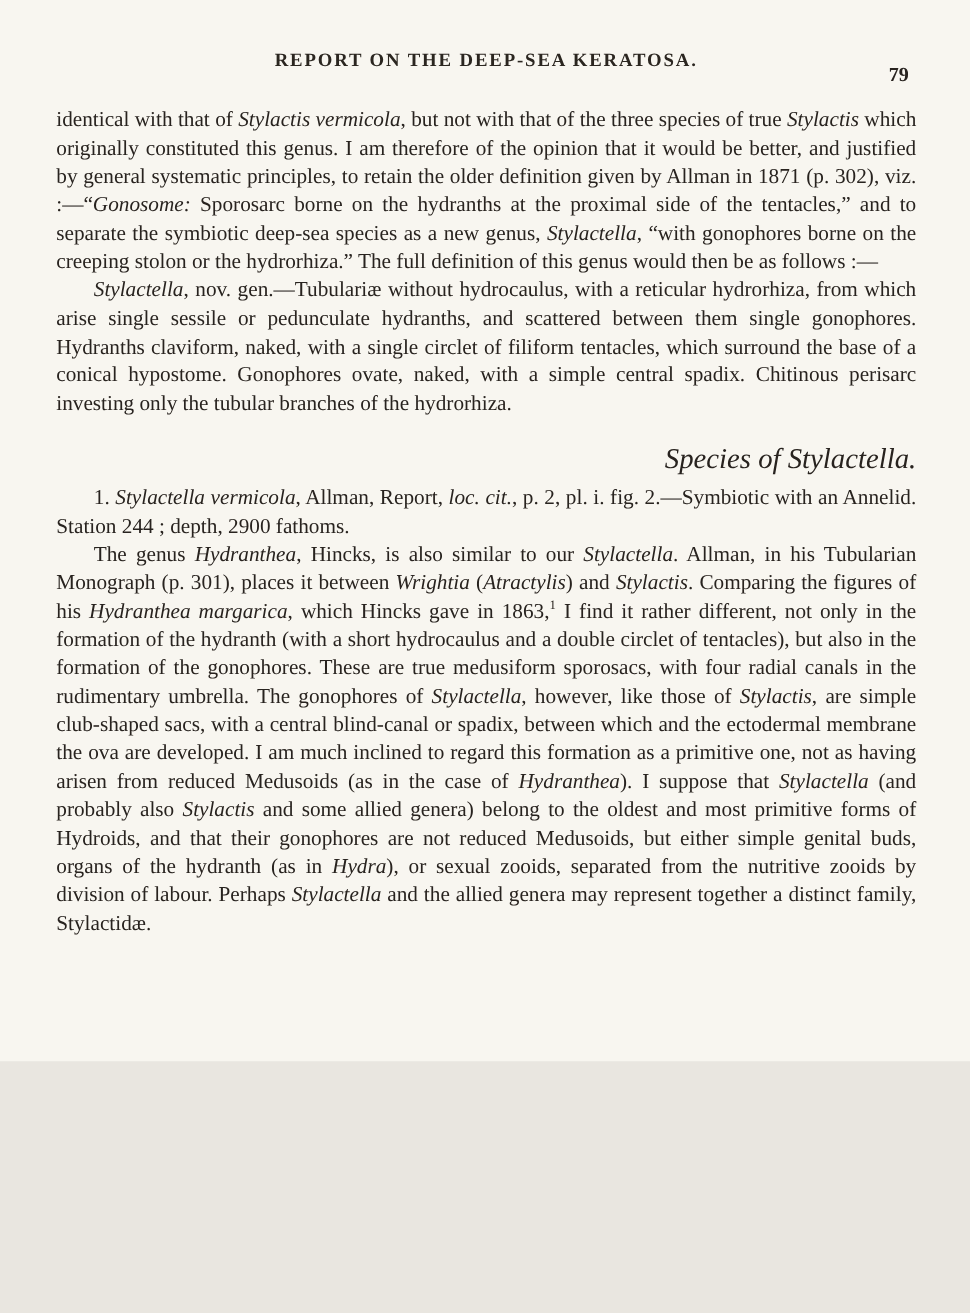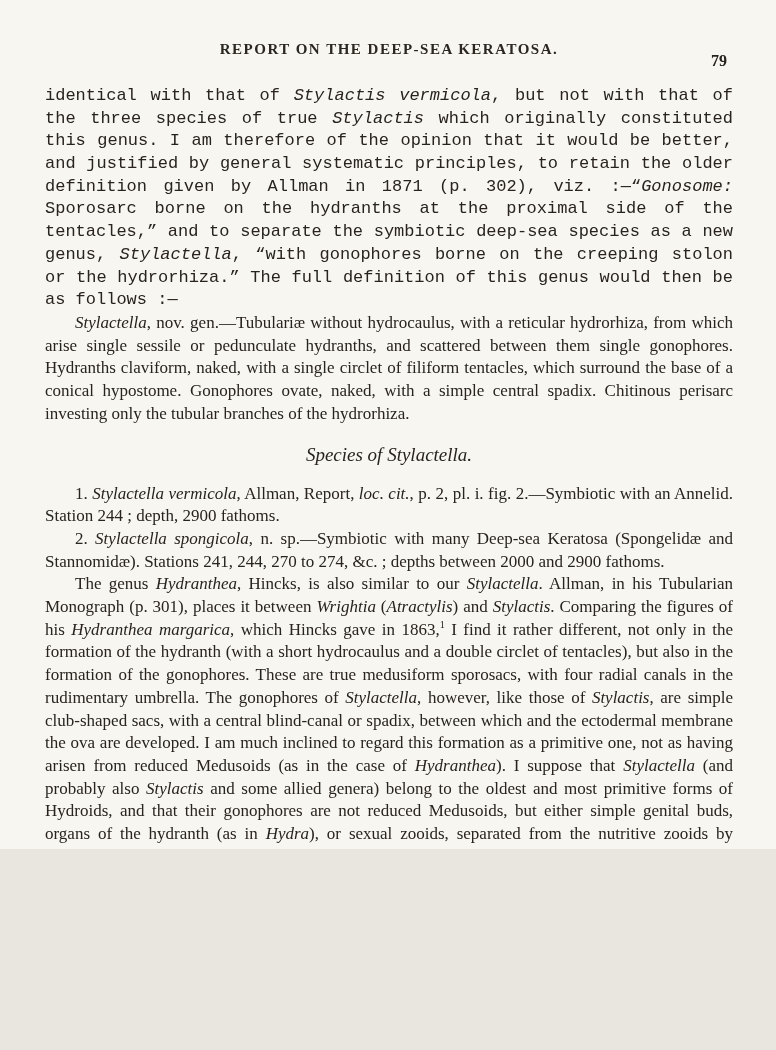--- a/index.html
+++ b/index.html
@@ -36,34 +36,34 @@
     top: 12px;
     font-size: 16px;
     font-weight: bold;
   }
   .body-text {
     font-size: 17px;
     line-height: 1.335;
     text-align: justify;
   }
   .para { text-indent: 30px; }
-  .para.no-indent { text-indent: 0; font-family: Liberation Mono, monospace; }
+  .para.no-indent { text-indent: 0; }
   .italic { font-style: italic; }
   sup {
     font-size: 0.6em;
     line-height: 0;
     vertical-align: super;
   }
   .section-heading {
-    font-size: 19px;
+    font-size: 23px;
     font-weight: normal;
     font-style: italic;
-    text-align: center;
+    text-align: right;
     text-indent: 0;
-    margin: 17px 0 15px 0;
+    margin: 17px 0 5px 0;
   }
   .footnote {
     font-size: 13.5px;
     text-align: center;
     margin-top: 12px;
     text-indent: 0;
   }
 </style>
 </head>
 <body>
@@ -78,21 +78,20 @@
   <main class="body-text">
 
     <p class="para no-indent"><span>identical with that of </span><span class="italic">Stylactis vermicola</span><span>, but not with that of the three species of true </span><span class="italic">Stylactis</span><span> which originally constituted this genus.  I am therefore of the opinion that it would be better, and justified by general systematic principles, to retain the older definition given by Allman in 1871 (p. 302), viz. :—“</span><span class="italic">Gonosome:</span><span> Sporosarc borne on the hydranths at the proximal side of the tentacles,” and to separate the symbiotic deep-sea species as a new genus, </span><span class="italic">Stylactella</span><span>, “with gonophores borne on the creeping stolon or the hydrorhiza.”  The full definition of this genus would then be as follows :—</span></p>
 
     <p class="para"><span class="italic">Stylactella</span><span>, nov. gen.—Tubulariæ without hydrocaulus, with a reticular hydrorhiza, from which arise single sessile or pedunculate hydranths, and scattered between them single gonophores.  Hydranths claviform, naked, with a single circlet of filiform tentacles, which surround the base of a conical hypostome.  Gonophores ovate, naked, with a simple central spadix.  Chitinous perisarc investing only the tubular branches of the hydrorhiza.</span></p>
 
     <h2 class="section-heading">Species of Stylactella.</h2>
 
     <p class="para"><span>1. </span><span class="italic">Stylactella vermicola</span><span>, Allman, Report, </span><span class="italic">loc. cit.</span><span>, p. 2, pl. i. fig. 2.—Symbiotic with an Annelid.  Station 244 ; depth, 2900 fathoms.</span></p>
 
-    <p class="para"><span>2. </span><span class="italic">Stylactella spongicola</span><span>, n. sp.—Symbiotic with many Deep-sea Keratosa (Spongelidæ and Stannomidæ).  Stations 241, 244, 270 to 274, &amp;c. ;  depths between 2000 and 2900 fathoms.</span></p>
 
 
     <p class="para"><span>The genus </span><span class="italic">Hydranthea</span><span>, Hincks, is also similar to our </span><span class="italic">Stylactella</span><span>.  Allman, in his Tubularian Monograph (p. 301), places it between </span><span class="italic">Wrightia</span><span> (</span><span class="italic">Atractylis</span><span>) and </span><span class="italic">Stylactis</span><span>.  Comparing the figures of his </span><span class="italic">Hydranthea margarica</span><span>, which Hincks gave in 1863,</span><sup>1</sup><span> I find it rather different, not only in the formation of the hydranth (with a short hydrocaulus and a double circlet of tentacles), but also in the formation of the gonophores.  These are true medusiform sporosacs, with four radial canals in the rudimentary umbrella.  The gonophores of </span><span class="italic">Stylactella</span><span>, however, like those of </span><span class="italic">Stylactis</span><span>, are simple club-shaped sacs, with a central blind-canal or spadix, between which and the ectodermal membrane the ova are developed.  I am much inclined to regard this formation as a primitive one, not as having arisen from reduced Medusoids (as in the case of </span><span class="italic">Hydranthea</span><span>).  I suppose that </span><span class="italic">Stylactella</span><span> (and probably also </span><span class="italic">Stylactis</span><span> and some allied genera) belong to the oldest and most primitive forms of Hydroids, and that their gonophores are not reduced Medusoids, but either simple genital buds, organs of the hydranth (as in </span><span class="italic">Hydra</span><span>), or sexual zooids, separated from the nutritive zooids by division of labour.  Perhaps </span><span class="italic">Stylactella</span><span> and the allied genera may represent together a distinct family, Stylactidæ.</span></p>
 
 
   </main>
 
 </div>
 
 </body></html>

